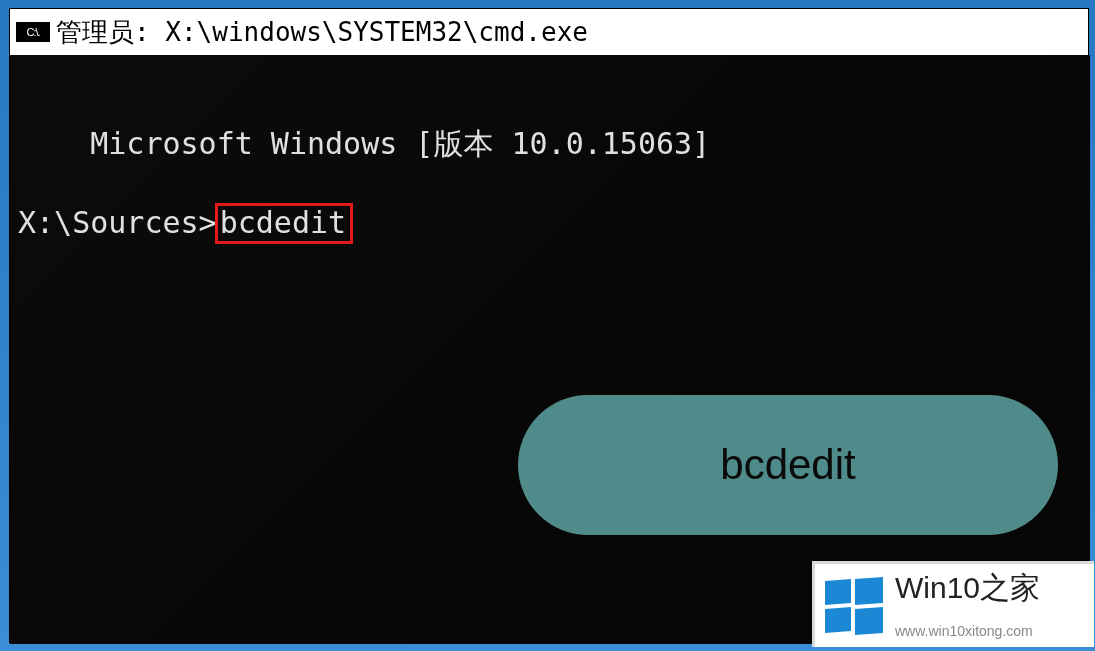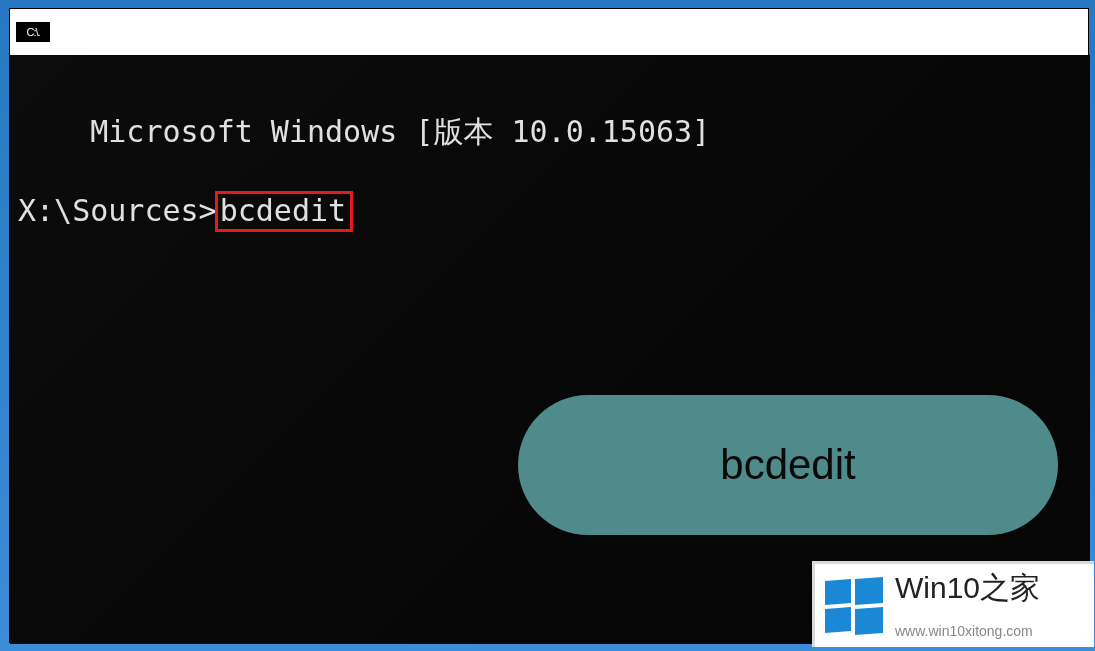--- a/index.html
+++ b/index.html
@@ -54,21 +54,21 @@
     position: absolute;
     left: 0px;
     top: 46px;
     width: 1080px;
     height: 589px;
     background: #0a0a0a;
     background: linear-gradient(135deg, #0c0c0c 0%, #060606 70%);
     color: #e0e0e0;
     font-family: Consolas, "SimSun", monospace;
     font-size: 30px;
-    padding: 0 8px;
+    padding: 12px 8px;
     line-height: 1.7;
     white-space: pre;
   }
 
   .line1 { letter-spacing: 0px; }
 
   .prompt-line {
     display: inline-block;
     margin-top: 28px;
   }
@@ -145,20 +145,21 @@
   }
 </style>
 </head>
 <body>
 
 <div class="window">
   <div class="titlebar">
     <div class="titlebar-icon">
       <span>C:\.</span>
     </div>
+    <div class="titlebar-text">管理员: X:\windows\SYSTEM32\cmd.exe</div>
   </div>
 
   <div class="terminal">
     <span class="line1">Microsoft Windows [版本 10.0.15063]</span>
 <span class="prompt-line"><span>X:\Sources&gt;</span><span class="highlight-box">bcdedit</span></span>
   </div>
 </div>
 
 <div class="pill">
   <span>bcdedit</span>

